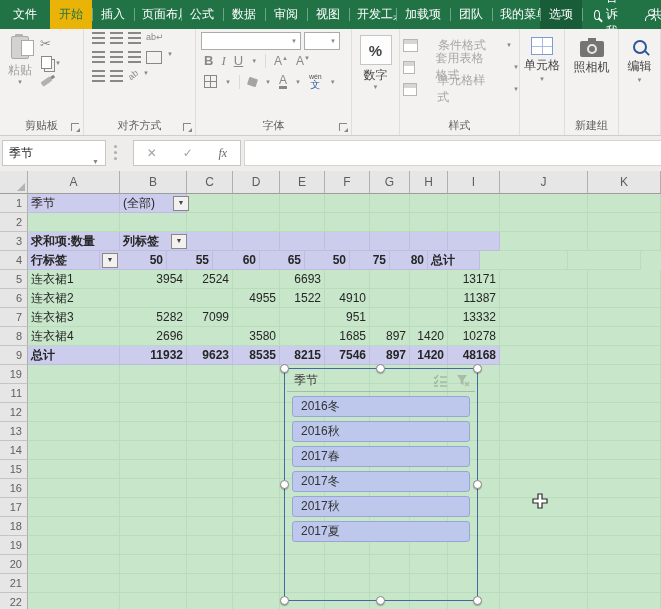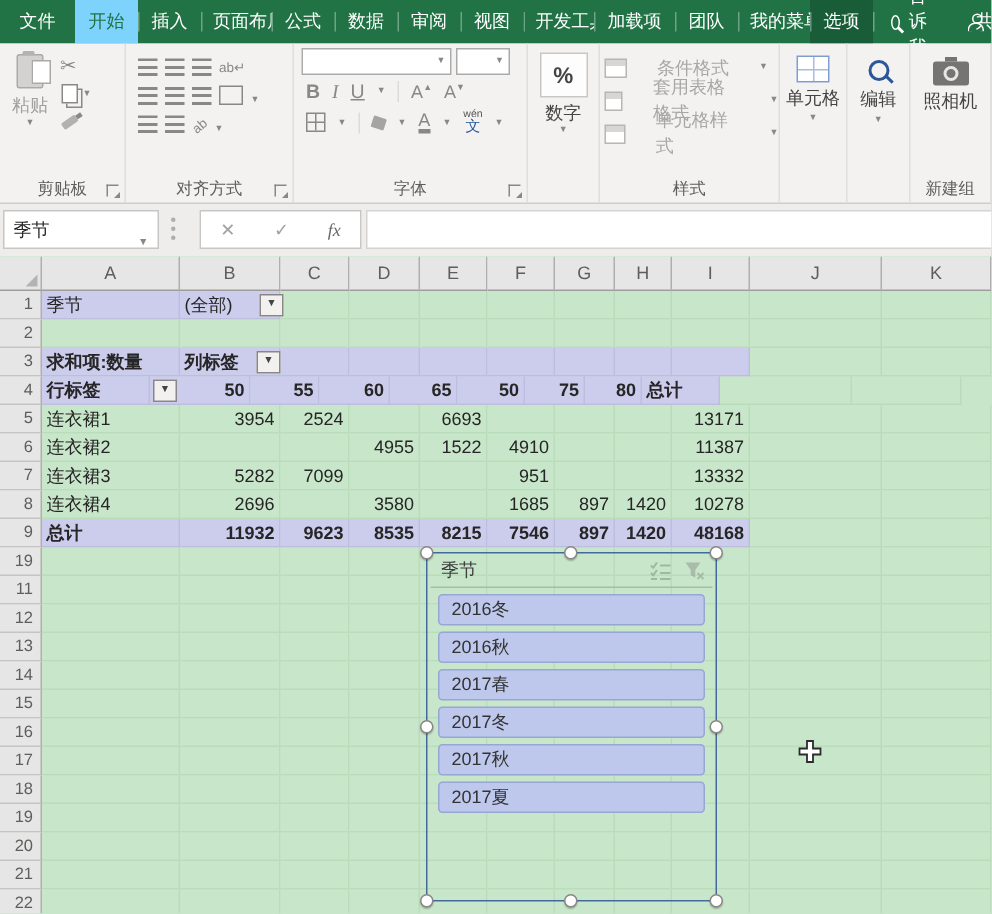--- a/index.html
+++ b/index.html
@@ -6,21 +6,21 @@
   body{width:661px;height:609px;position:relative;overflow:hidden;
        font-family:"Liberation Sans","DejaVu Sans",sans-serif;background:#c8e6c9;}
 
   
   .tabbar{position:absolute;top:0;left:0;width:661px;height:29px;background:#217346;
           display:flex;align-items:stretch;color:#fff;font-size:12px;}
   .tabs{display:flex;align-items:flex-end;}
   .tab{line-height:29px;padding:0 9px;white-space:nowrap;position:relative;cursor:default;}
   .tab.sep::before{content:"";position:absolute;left:0;top:8px;height:13px;width:1px;background:rgba(255,255,255,.35);}
   .tab.file{padding:0 13px;}
-  .tab.active{background:#7dd3fc;color:#217346;}
+  .tab.active{background:#eab308;color:#217346;}
   .tab.highlight{background:#185c38;}
   .tab.clip{overflow:hidden;padding:0 2px 0 8px;box-sizing:border-box;}
   .tellme{display:flex;align-items:center;gap:6px;padding:0 12px;position:relative;}
   .tellme::before{content:"";position:absolute;left:0;top:8px;height:13px;width:1px;background:rgba(255,255,255,.35);}
   .mag-icon{width:8px;height:8px;border:1.5px solid #fff;border-radius:50%;position:relative;display:inline-block;}
   .mag-icon::after{content:"";position:absolute;width:5px;height:1.5px;background:#fff;transform:rotate(45deg);right:-4px;bottom:-2px;}
   .share{margin-left:auto;display:flex;align-items:center;gap:5px;padding-left:10px;overflow:hidden;}
   .person-icon{width:11px;height:12px;position:relative;display:inline-block;}
   .person-icon::before{content:"";position:absolute;top:0;left:3px;width:5px;height:5px;border:1.2px solid #fff;border-radius:50%;}
   .person-icon::after{content:"";position:absolute;bottom:0;left:0;width:9px;height:5px;border:1.2px solid #fff;border-bottom:none;border-radius:5px 5px 0 0;}
@@ -41,21 +41,21 @@
   .clip-icon::before{content:"";position:absolute;top:-3px;left:3px;width:8px;height:3px;background:#b5b3b1;border-radius:1px;}
   .clip-icon::after{content:"";position:absolute;right:-6px;top:3px;width:11px;height:14px;background:#fff;border:1px solid #aba9a7;}
   .small-col{display:flex;flex-direction:column;gap:4px;padding-top:5px;align-items:flex-start;}
   .cut-icon{font-size:13px;color:#8a8886;line-height:14px;}
   .copy-icon{width:9px;height:11px;border:1px solid #8a8886;background:#fff;box-shadow:3px 3px 0 -1px #f3f2f1,3px 3px 0 0 #8a8886;margin:1px 0 2px 1px;display:inline-block;}
   .brush-icon{width:11px;height:5px;background:#b3b1af;border-radius:1px;transform:rotate(-35deg);position:relative;display:inline-block;margin:4px 0 0 1px;}
   .brush-icon::after{content:"";position:absolute;right:-4px;top:1px;width:4px;height:3px;background:#8a8886;}
   .mini{display:flex;align-items:center;gap:3px;}
   
   .g-align{width:112px;padding-left:8px;}
-  .alignrow{display:flex;gap:5px;align-items:flex-end;height:19px;}
+  .alignrow{display:flex;gap:5px;align-items:flex-start;height:19px;}
   .bars{width:13px;height:12px;background:repeating-linear-gradient(to bottom,#8a8886 0 2px,transparent 2px 5px);display:inline-block;}
   .wrap-icon,.orient-icon{font-size:9px;color:#8a8886;}
   .orient-icon{transform:rotate(-40deg);display:inline-block;}
   .merge-icon{width:14px;height:11px;border:1px solid #8a8886;display:inline-block;}
   
   .g-font{width:156px;padding-left:5px;}
   .combo{height:18px;background:#fff;border:1px solid #ababab;position:relative;display:inline-block;box-sizing:border-box;vertical-align:top;}
   .combo::after{content:"▼";position:absolute;right:3px;top:5px;font-size:6px;color:#8a8886;}
   .fontname{width:100px;}
   .fontsize{width:36px;margin-left:3px;}
@@ -275,35 +275,35 @@
 
   <div class="rgroup g-cells">
     <div class="bigstack">
       <span class="cells-icon"></span>
       <span>单元格</span>
       <span class="arrow">▼</span>
     </div>
     <div class="rgroup-label"></div>
   </div>
 
+  <div class="rgroup g-new">
+    <div class="bigstack">
+      <span class="cam"></span>
+      <span>照相机</span>
+    </div>
+    <div class="rgroup-label">新建组</div>
+  </div>
+
   <div class="rgroup g-edit">
     <div class="bigstack">
       <span class="magbig"></span>
       <span>编辑</span>
       <span class="arrow">▼</span>
     </div>
     <div class="rgroup-label"></div>
-  </div>
-
-  <div class="rgroup g-new">
-    <div class="bigstack">
-      <span class="cam"></span>
-      <span>照相机</span>
-    </div>
-    <div class="rgroup-label">新建组</div>
   </div>
 </div>
 
 <div class="fbar">
   <div class="namebox">季节</div>
   <span class="grip"></span>
   <div class="fxbox">
     <span>✕</span>
     <span>✓</span>
     <span class="fx">fx</span>

